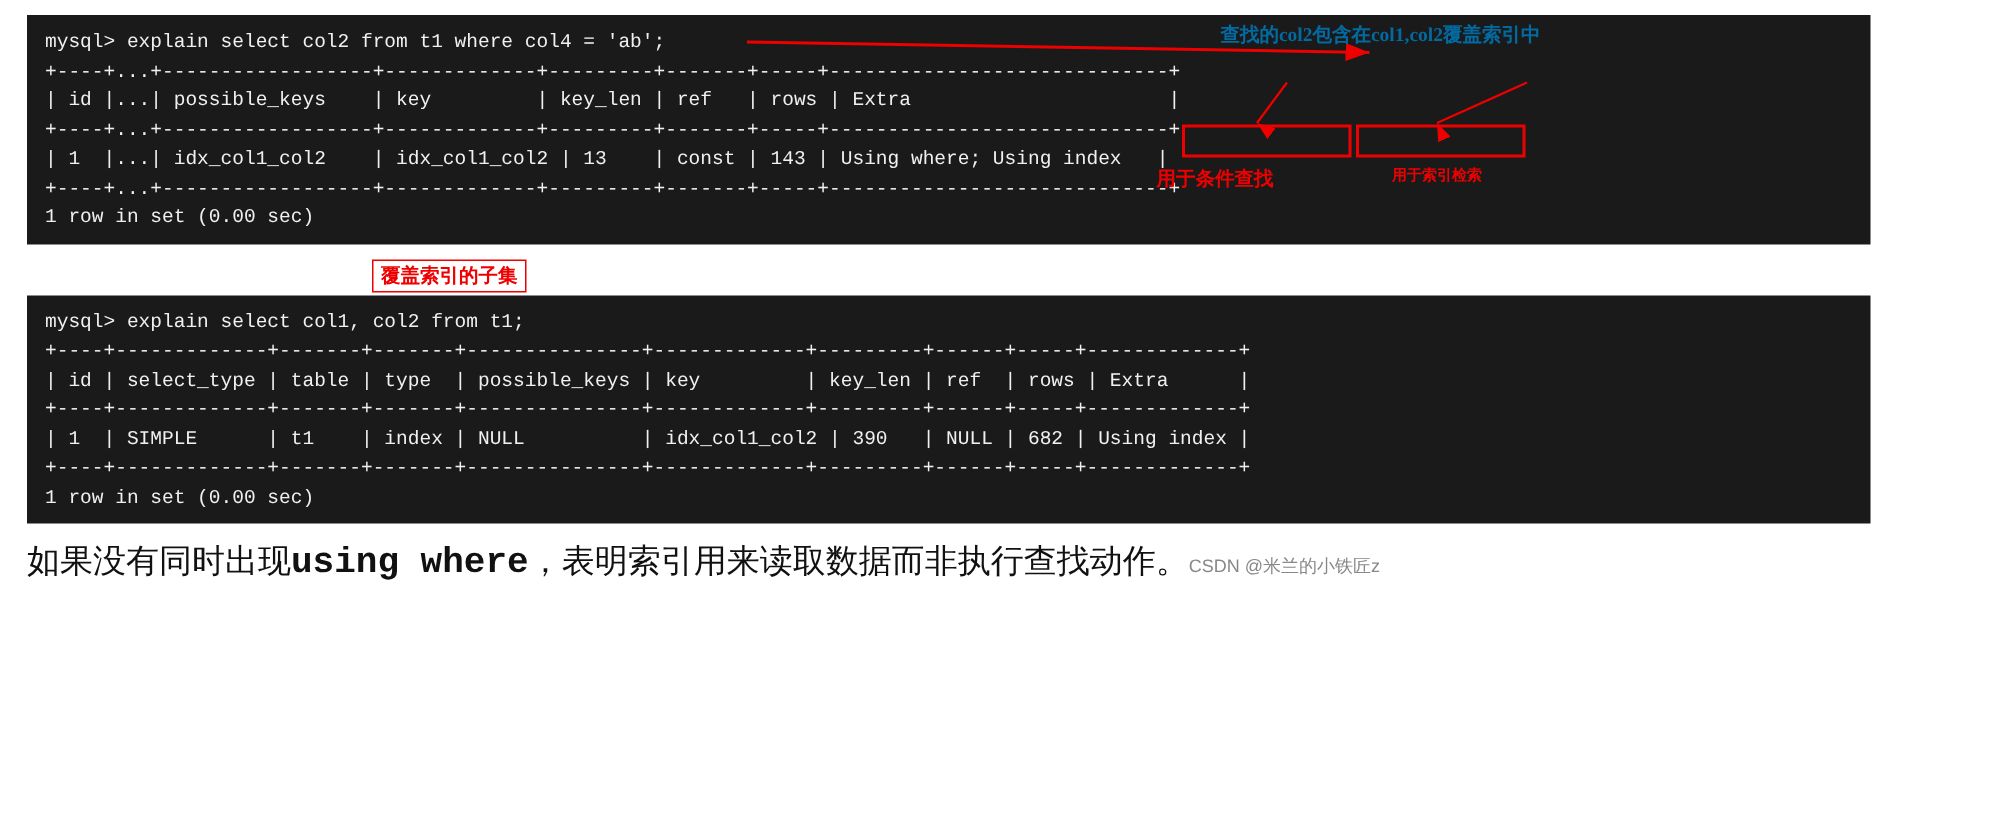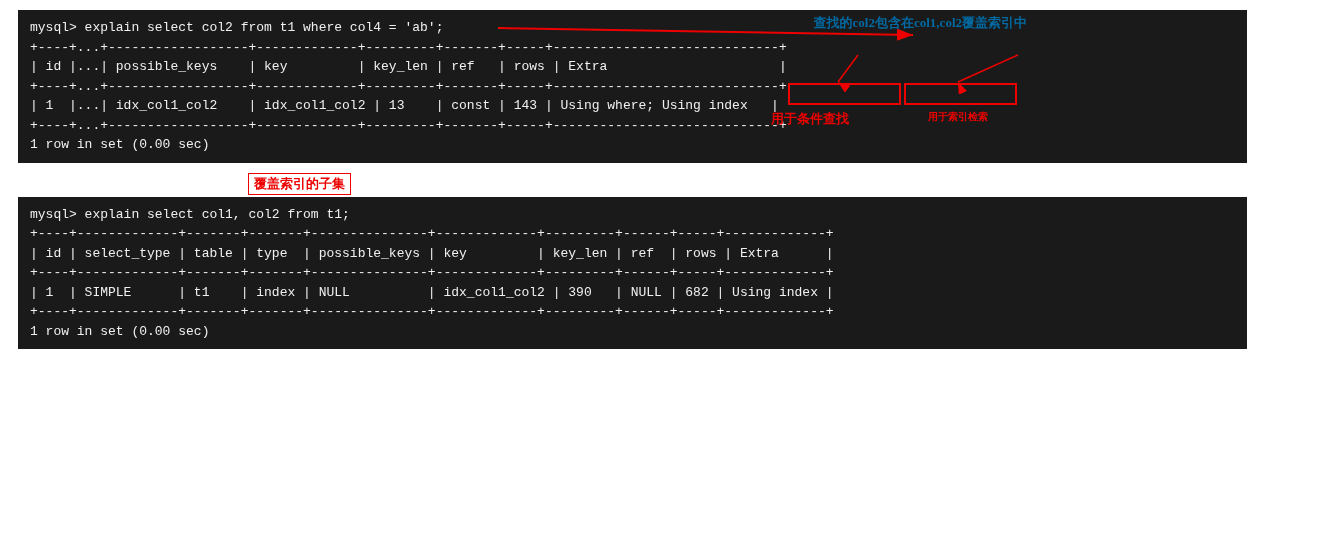--- a/index.html
+++ b/index.html
@@ -182,14 +182,17 @@
     <div class="code-block">mysql&gt; explain select col1, col2 from t1;
 +----+-------------+-------+-------+---------------+-------------+---------+------+-----+-------------+
 | id | select_type | table | type  | possible_keys | key         | key_len | ref  | rows | Extra      |
 +----+-------------+-------+-------+---------------+-------------+---------+------+-----+-------------+
 | 1  | SIMPLE      | t1    | index | NULL          | idx_col1_col2 | 390   | NULL | 682 | Using index |
 +----+-------------+-------+-------+---------------+-------------+---------+------+-----+-------------+
 1 row in set (0.00 sec)</div>
 
   </div>
 
+  <div class="bottom-note">
+    <span>如果没有同时出现</span><span class="code-inline">using where</span><span>，表明索引用来读取数据而非执行查找动作。</span><span class="csdn-credit">CSDN @米兰的小铁匠z</span>
+  </div>
 
 </div>
 
 </body></html>

